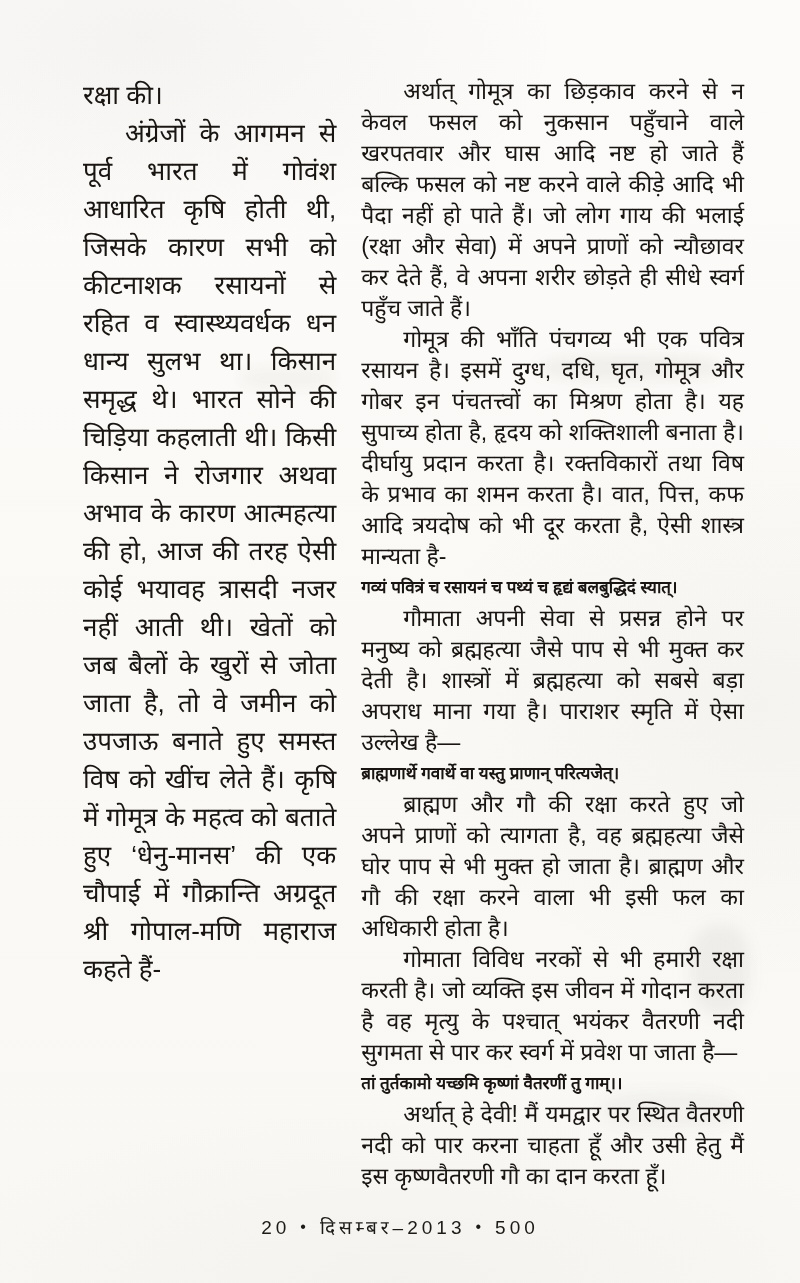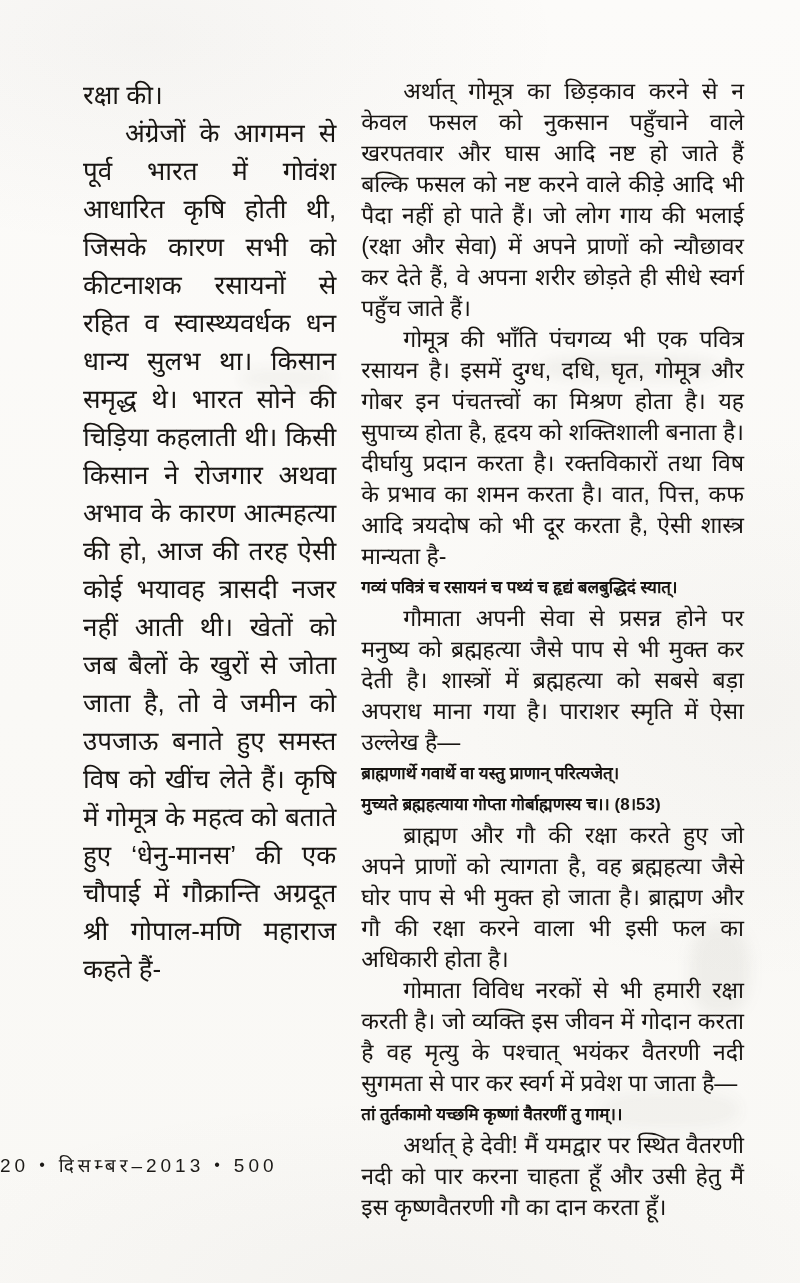--- a/index.html
+++ b/index.html
@@ -50,23 +50,24 @@
   .indent { text-indent: 42px; }
   .shloka {
     font-weight: bold;
     font-size: 17px;
     line-height: 31px;
     text-align: justify;
   }
   .shloka.centered { text-align: left; }
   .footer {
     position: absolute;
-    top: 1152px;
+    top: 1214px;
     left: 0;
     width: 100%;
+    text-align: center;
     font-size: 19px;
     letter-spacing: 4px;
     color: #1c1a17;
     white-space: nowrap;
   }
   .footer .sep { padding: 0 10px; font-size: 16px; vertical-align: 2px; }
   
   .artifact {
     position: absolute;
     background: rgba(105,100,92,0.07);
@@ -99,21 +100,20 @@
 
     <div class="col col-right">
       <p class="para indent">अर्थात् गोमूत्र का छिड़काव करने से न केवल फसल को नुकसान पहुँचाने वाले खरपतवार और घास आदि नष्ट हो जाते हैं बल्कि फसल को नष्ट करने वाले कीड़े आदि भी पैदा नहीं हो पाते हैं। जो लोग गाय की भलाई (रक्षा और सेवा) में अपने प्राणों को न्यौछावर कर देते हैं, वे अपना शरीर छोड़ते ही सीधे स्वर्ग पहुँच जाते हैं।</p>
       <p class="para indent">गोमूत्र की भाँति पंचगव्य भी एक पवित्र रसायन है। इसमें दुग्ध, दधि, घृत, गोमूत्र और गोबर इन पंचतत्त्वों का मिश्रण होता है। यह सुपाच्य होता है, हृदय को शक्तिशाली बनाता है। दीर्घायु प्रदान करता है। रक्तविकारों तथा विष के प्रभाव का शमन करता है। वात, पित्त, कफ आदि त्रयदोष को भी दूर करता है, ऐसी शास्त्र मान्यता है-</p>
       <div class="shloka">
         <div>गव्यं पवित्रं च रसायनं च पथ्यं च हृद्यं बलबुद्धिदं स्यात्।</div>
       </div>
       <p class="para indent">गौमाता अपनी सेवा से प्रसन्न होने पर मनुष्य को ब्रह्महत्या जैसे पाप से भी मुक्त कर देती है। शास्त्रों में ब्रह्महत्या को सबसे बड़ा अपराध माना गया है। पाराशर स्मृति में ऐसा उल्लेख है—</p>
       <div class="shloka centered">
         <div>ब्राह्मणार्थे गवार्थे वा यस्तु प्राणान् परित्यजेत्।</div>
-        <div>मुच्यते ब्रह्महत्याया गोप्ता गोर्बाह्मणस्य च।। (8।53)</div>
       </div>
       <p class="para indent">ब्राह्मण और गौ की रक्षा करते हुए जो अपने प्राणों को त्यागता है, वह ब्रह्महत्या जैसे घोर पाप से भी मुक्त हो जाता है। ब्राह्मण और गौ की रक्षा करने वाला भी इसी फल का अधिकारी होता है।</p>
       <p class="para indent">गोमाता विविध नरकों से भी हमारी रक्षा करती है। जो व्यक्ति इस जीवन में गोदान करता है वह मृत्यु के पश्चात् भयंकर वैतरणी नदी सुगमता से पार कर स्वर्ग में प्रवेश पा जाता है—</p>
       <div class="shloka centered">
         <div>तां तुर्तकामो यच्छमि कृष्णां वैतरणीं तु गाम्।।</div>
       </div>
       <p class="para indent">अर्थात् हे देवी! मैं यमद्वार पर स्थित वैतरणी नदी को पार करना चाहता हूँ और उसी हेतु मैं इस कृष्णवैतरणी गौ का दान करता हूँ।</p>
     </div>
 
   </div>

